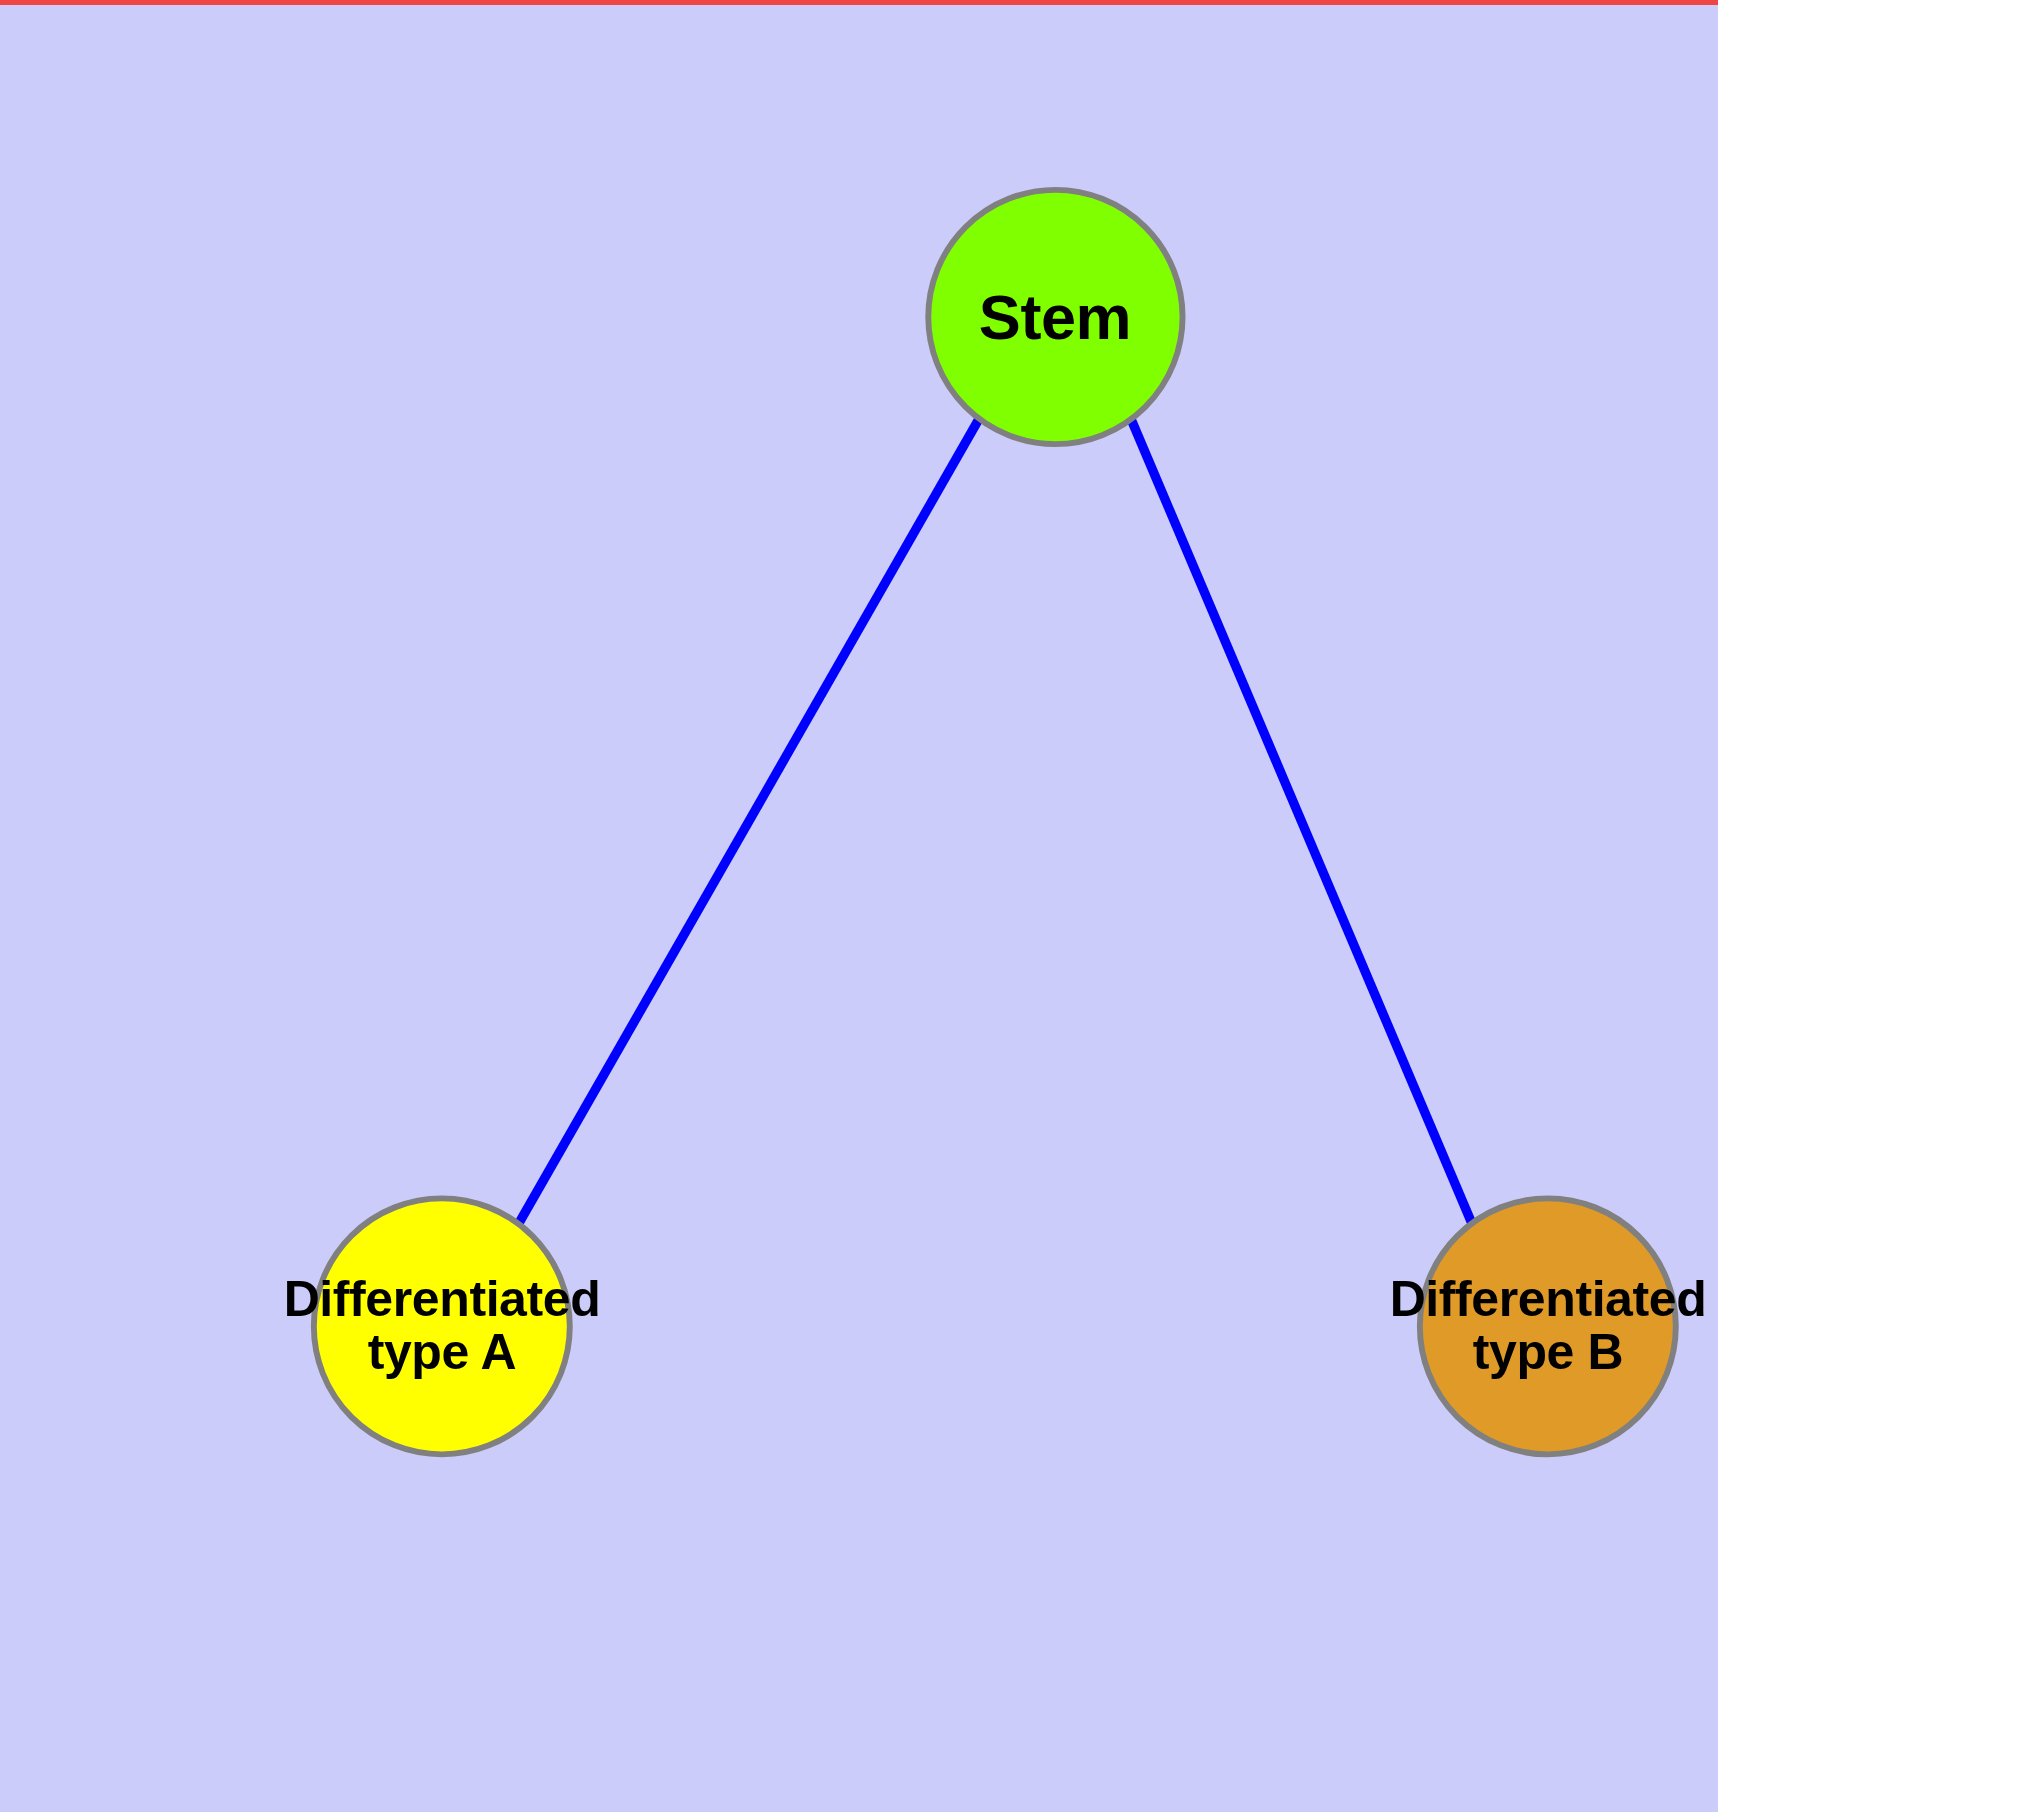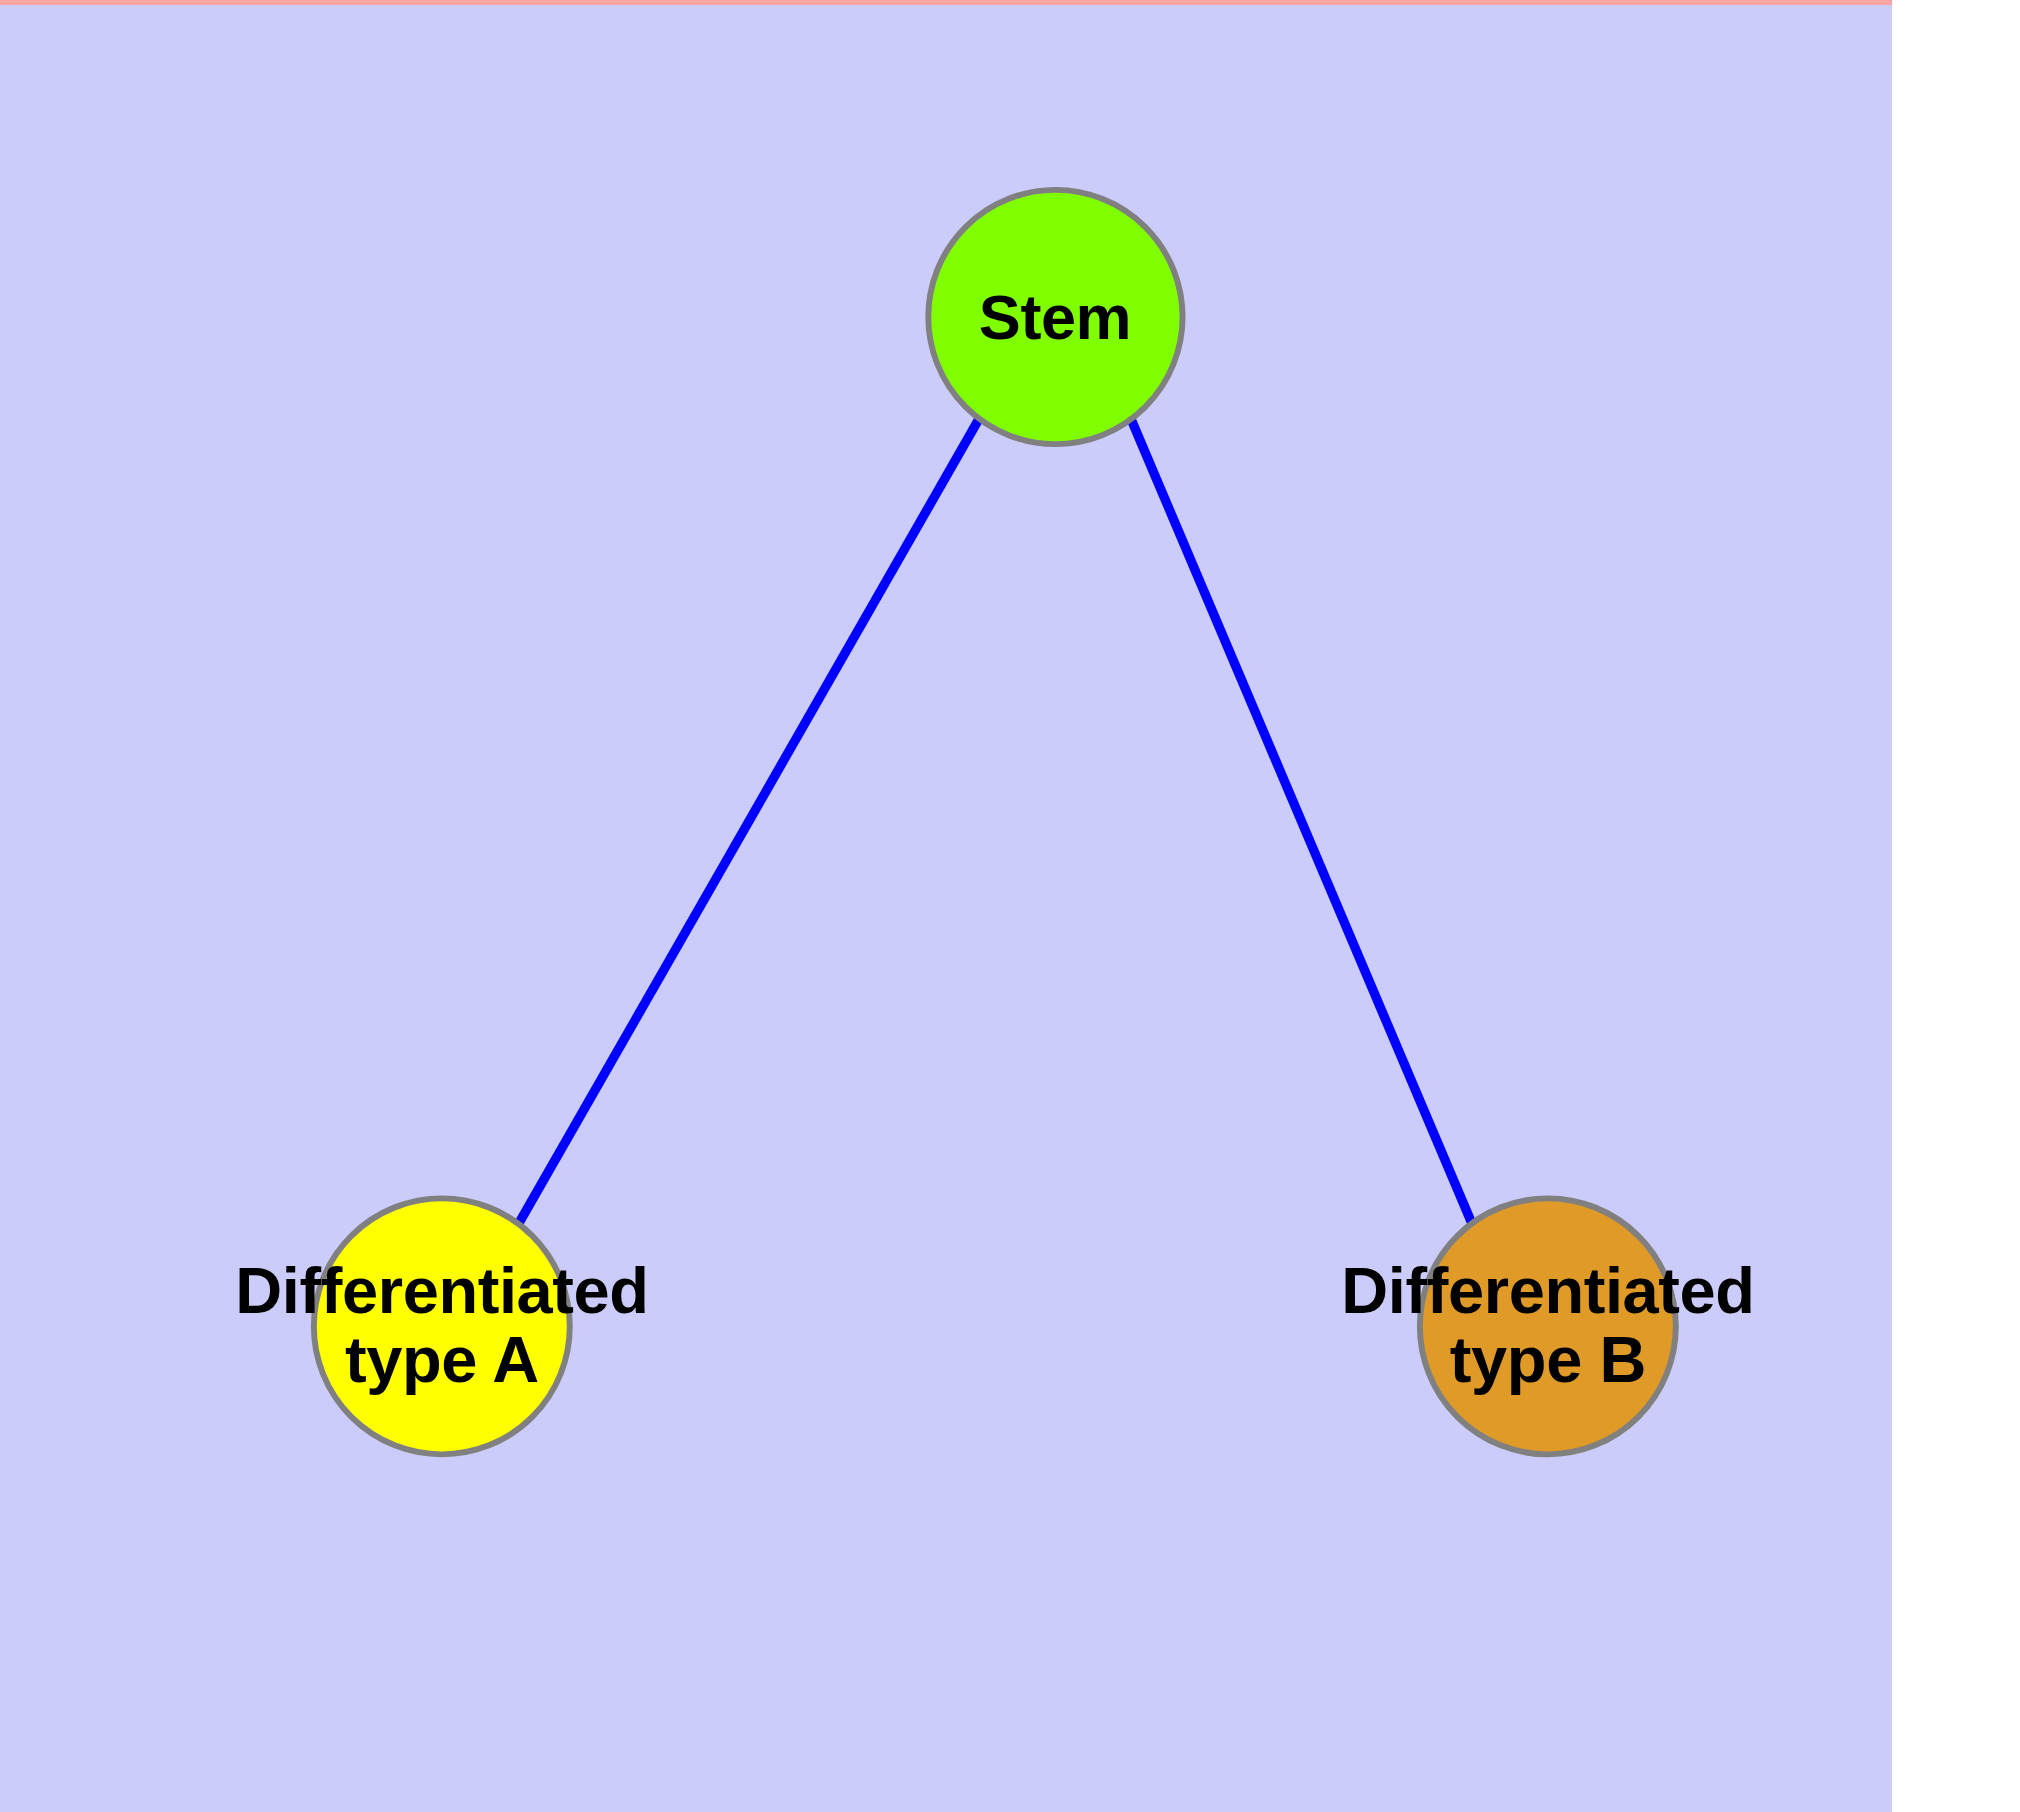--- a/index.html
+++ b/index.html
@@ -3,24 +3,24 @@
 <meta charset="utf-8">
 <title>Cell Differentiation Graph</title>
 <style>
   html, body {
     margin: 0;
     padding: 0;
     background: #ffffff;
   }
   #stage {
     position: relative;
-    width: 1892px;
+    width: 1718px;
     height: 1812px;
     overflow: hidden;
-    background: #fca5a5;
+    background: #ef4444;
     font-family: "Liberation Sans", sans-serif;
   }
   #canvas-bg {
     position: absolute;
     left: 0;
     top: 5.1px;
     width: 2021px;
     height: 1807px;
     background: #ccccfa;
   }
@@ -38,21 +38,21 @@
     font-weight: bold;
     line-height: 1.06;
     white-space: pre;
     pointer-events: none;
     letter-spacing: -0.4px;
   }
   .label-stem {
     font-size: 63px;
   }
   .label-leaf {
-    font-size: 65px;
+    font-size: 50px;
   }
 </style>
 </head>
 <body>
 
 <div id="stage">
 
   <div id="canvas-bg" style="background: rgb(204, 204, 250);"></div>
 
   <svg id="graph-svg" viewBox="0 0 2384 2138">

